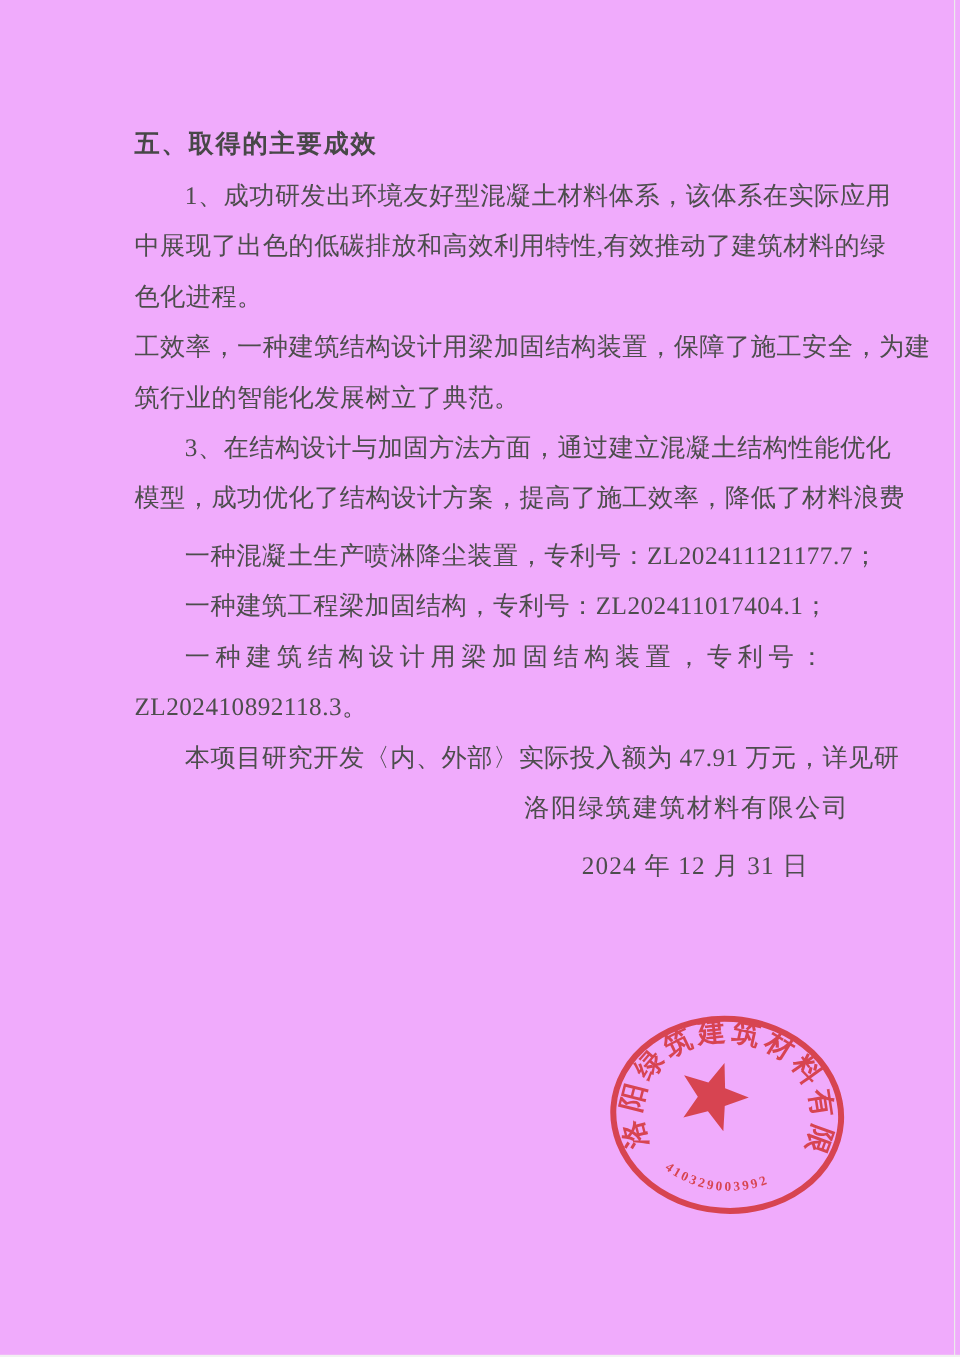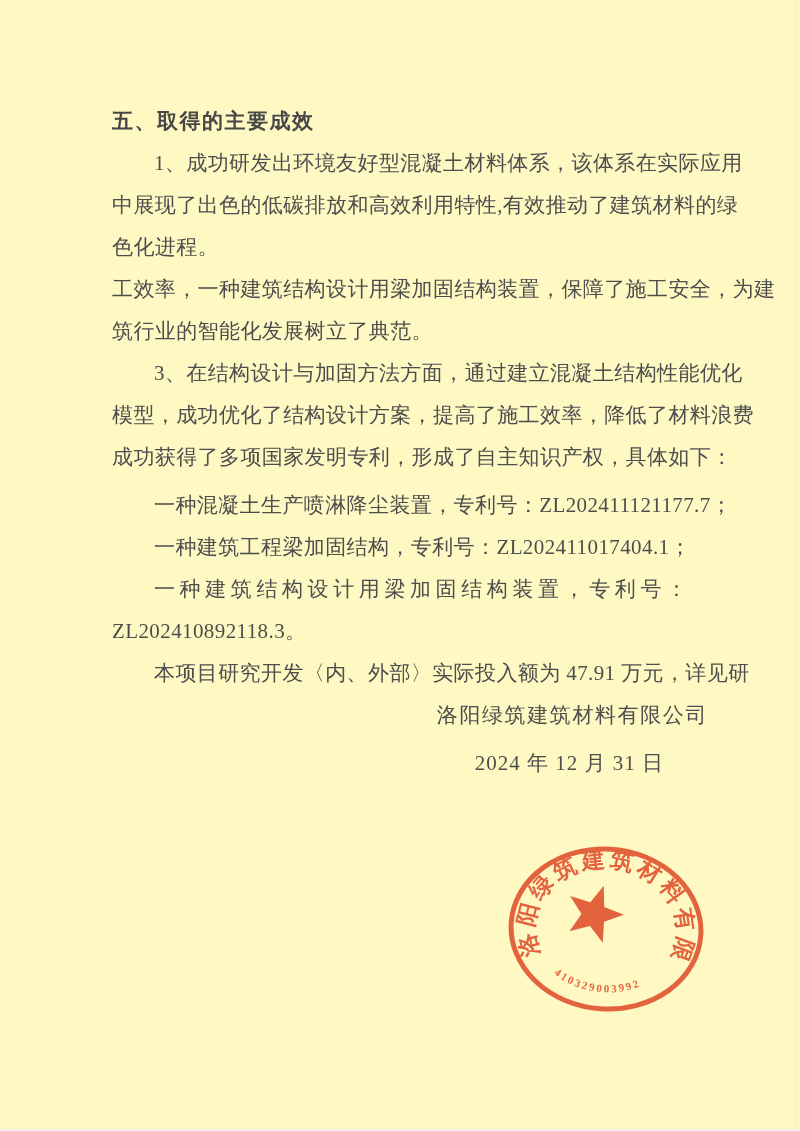--- a/index.html
+++ b/index.html
@@ -1,19 +1,19 @@
 <!DOCTYPE html>
 <html><head>
 <meta charset="utf-8">
 <style>
   html,body{margin:0;padding:0;background:#ffffff;}
   .page{
     position:relative;
     width:800px;height:1131px;
-    background:#fef9c3;
+    background:#f0abfc;
     font-family:"Liberation Serif","DejaVu Serif",serif;
     color:#4d4d4d;
     overflow:hidden;
     box-sizing:border-box;
   }
   .page-edge-right{
     position:absolute;top:0;bottom:0;right:4px;width:1px;
     background:#ebebeb;
   }
   .page-edge-bottom{
@@ -28,21 +28,21 @@
   }
   .line{margin:0;white-space:nowrap;}
   .heading{
     font-family:"Liberation Sans","DejaVu Sans",sans-serif;
     font-weight:700;color:#474747;letter-spacing:1.5px;
   }
   .indent{text-indent:42px;}
   .spread{letter-spacing:4.6px;}
   .gap-top{margin-top:6px;}
   .sig-company{text-align:right;margin-right:-18px;letter-spacing:1.6px;}
-  .sig-date{text-align:right;margin-right:26px;margin-top:6px;letter-spacing:1px;}
+  .sig-date{text-align:right;margin-right:16px;margin-top:6px;letter-spacing:1px;}
   .seal{
     position:absolute;left:500px;top:838px;width:212px;height:182px;
     mix-blend-mode:multiply;opacity:.88;
     transform:rotate(4deg);
     pointer-events:none;
   }
   .seal text{
     font-family:"Liberation Serif","DejaVu Serif",serif;
     font-weight:700;
   }
@@ -54,21 +54,20 @@
 
   <div class="content">
     <p class="line heading">五、取得的主要成效</p>
     <p class="line indent">1、成功研发出环境友好型混凝土材料体系，该体系在实际应用</p>
     <p class="line">中展现了出色的低碳排放和高效利用特性,有效推动了建筑材料的绿</p>
     <p class="line">色化进程。</p>
     <p class="line">工效率，一种建筑结构设计用梁加固结构装置，保障了施工安全，为建</p>
     <p class="line">筑行业的智能化发展树立了典范。</p>
     <p class="line indent">3、在结构设计与加固方法方面，通过建立混凝土结构性能优化</p>
     <p class="line">模型，成功优化了结构设计方案，提高了施工效率，降低了材料浪费</p>
-    <p class="line">成功获得了多项国家发明专利，形成了自主知识产权，具体如下：</p>
     <p class="line indent gap-top">一种混凝土生产喷淋降尘装置，专利号：ZL202411121177.7；</p>
     <p class="line indent">一种建筑工程梁加固结构，专利号：ZL202411017404.1；</p>
     <p class="line indent spread">一种建筑结构设计用梁加固结构装置，专利号：</p>
     <p class="line">ZL202410892118.3。</p>
     <p class="line indent">本项目研究开发〈内、外部〉实际投入额为 47.91 万元，详见研</p>
     <p class="line sig-company">洛阳绿筑建筑材料有限公司</p>
     <p class="line sig-date">2024 年 12 月 31 日</p>
   </div>
 
   <svg class="seal" viewBox="-106 -91 212 182" xmlns="http://www.w3.org/2000/svg">

